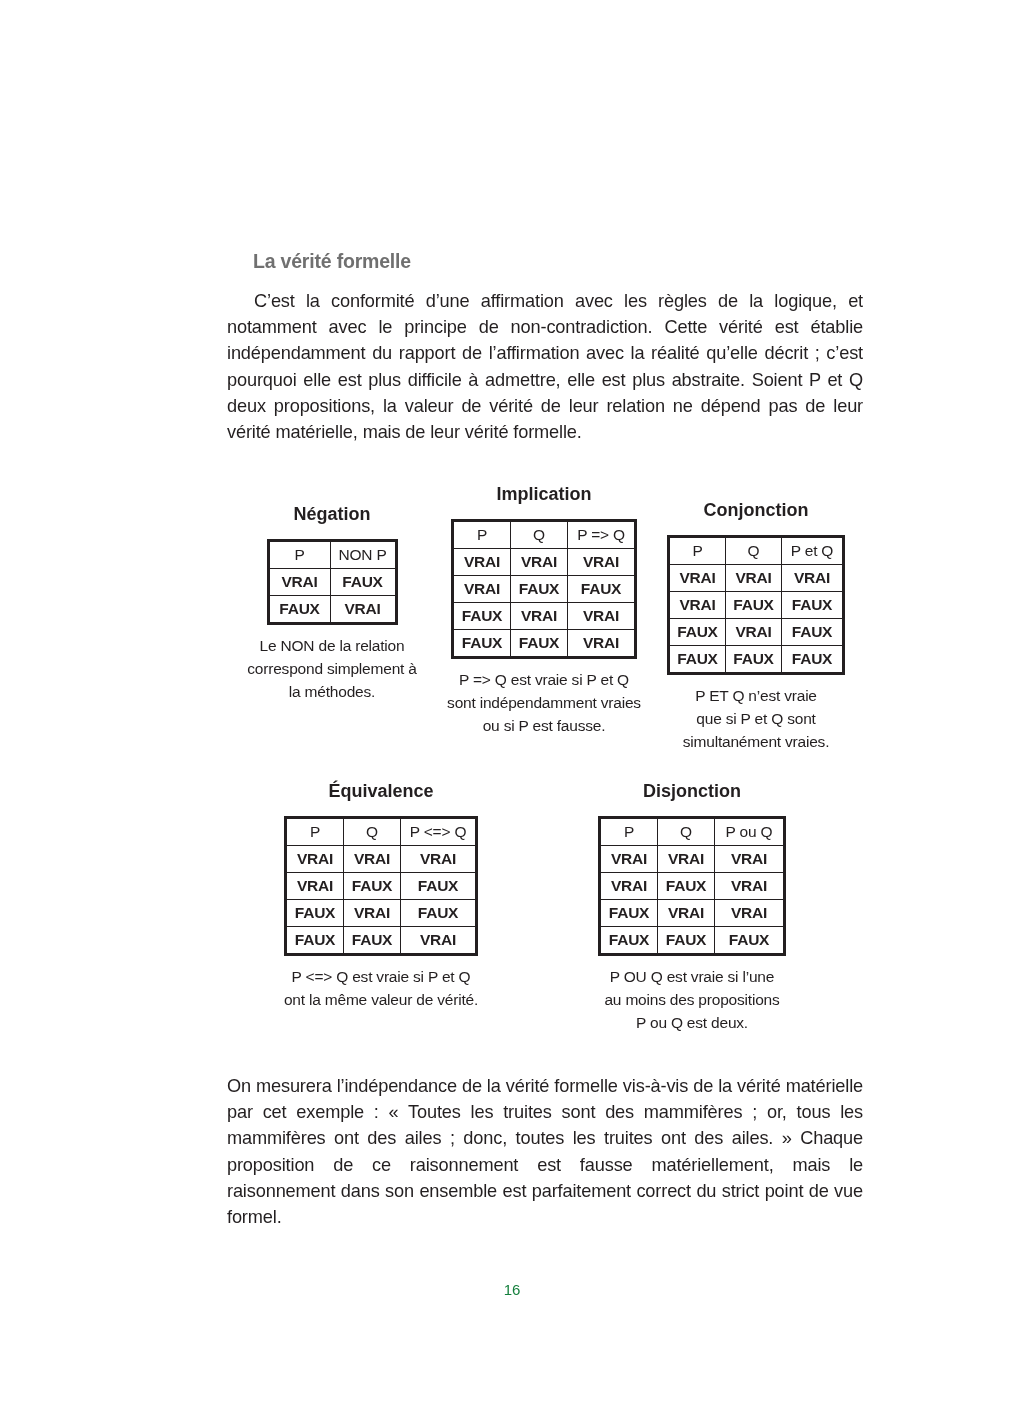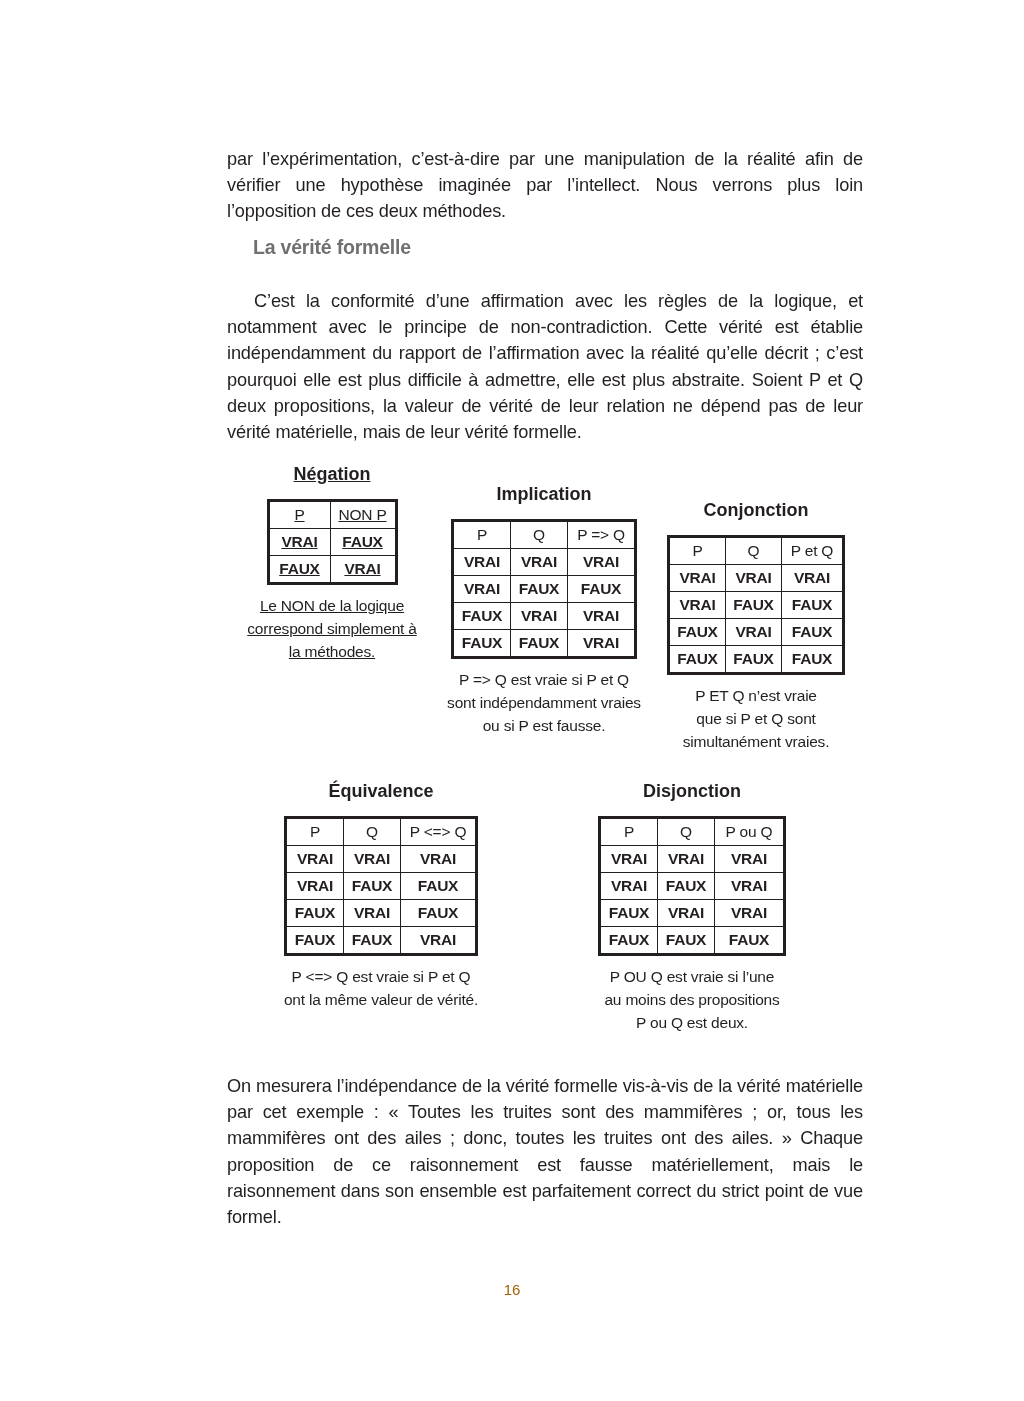--- a/index.html
+++ b/index.html
@@ -1,60 +1,59 @@
 <!DOCTYPE html>
 <html><head>
   <meta charset="utf-8">
   <style>
     html, body { margin: 0; padding: 0; background: #ffffff; }
     body { width: 1024px; height: 1401px; position: relative; overflow: hidden; color: #231f20; font-family: "Liberation Sans", sans-serif; }
     .page { position: absolute; left: 0; top: 0; width: 1024px; height: 1401px; }
     .para { position: absolute; left: 227px; width: 636px; font-size: 18.2px; line-height: 26.2px; text-align: justify; text-align-last: left; letter-spacing: -0.15px; margin: 0; }
     .para.indent { text-indent: 27px; }
-    .heading { position: absolute; left: 253px; top: 236px; font-size: 19.5px; font-weight: bold; color: #707070; margin: 0; letter-spacing: -0.2px; }
+    .heading { position: absolute; left: 253px; top: 250px; font-size: 19.5px; font-weight: bold; color: #707070; margin: 0; letter-spacing: -0.2px; }
     .block { position: absolute; text-align: center; }
     .block-title { font-size: 18px; font-weight: bold; color: #231f20; height: 28px; line-height: 28px; margin: 0; }
     table.tt { border-collapse: collapse; border: 3px solid #231f20; margin: 0 auto; }
     table.tt td { border: 1.5px solid #231f20; height: 26px; padding: 0; font-size: 15.5px; font-weight: bold; text-align: center; color: #231f20; letter-spacing: -0.2px; }
     table.tt tr.head td { font-weight: normal; }
     .caption { font-size: 15.5px; line-height: 23px; margin-top: 9px; color: #231f20; letter-spacing: -0.2px; }
     .caption div { white-space: nowrap; }
-    .pageno { position: absolute; left: 0; width: 1024px; top: 1281px; text-align: center; font-size: 15px; color: #a16207; }
+    .pageno { position: absolute; left: 0; width: 1024px; top: 1281px; text-align: center; font-size: 15px; color: #15803d; }
   </style>
 </head>
 <body>
 
 <div class="page">
 
-  <p class="para" style="top:146px;">par l’expérimentation, c’est-à-dire par une manipulation de la réalité afin de vérifier une hypothèse imaginée par l’intellect. Nous verrons plus loin l’opposition de ces deux méthodes.</p>
 
   <h2 class="heading">La vérité formelle</h2>
 
   <p class="para indent" style="top:288px;">C’est la conformité d’une affirmation avec les règles de la logique, et notamment avec le principe de non-contradiction. Cette vérité est établie indépendamment du rapport de l’affirmation avec la réalité qu’elle décrit ; c’est pourquoi elle est plus difficile à admettre, elle est plus abstraite. Soient P et Q deux propositions, la valeur de vérité de leur relation ne dépend pas de leur vérité matérielle, mais de leur vérité formelle.</p>
 
-  <div class="block" style="left:232px; top:460px; width:200px;text-decoration:underline;">
+  <div class="block" style="left:232px; top:500px; width:200px;">
     <div class="block-title">Négation</div>
     <table class="tt" style="margin-top:11px;">
       <tbody>
           <tr class="head">
         <td style="width:60px;">P</td>
         <td style="width:64px;">NON P</td>
       </tr>
       <tr>
         <td>VRAI</td>
         <td>FAUX</td>
       </tr>
       <tr>
         <td>FAUX</td>
         <td>VRAI</td>
       </tr>
     </tbody>
       </table>
     <div class="caption">
-      <div>Le NON de la logique</div>
+      <div>Le NON de la relation</div>
       <div>correspond simplement à</div>
       <div>la méthodes.</div>
     </div>
   </div>
 
   <div class="block" style="left:444px; top:480px; width:200px;">
     <div class="block-title">Implication</div>
     <table class="tt" style="margin-top:11px;">
       <tbody>
           <tr class="head">

